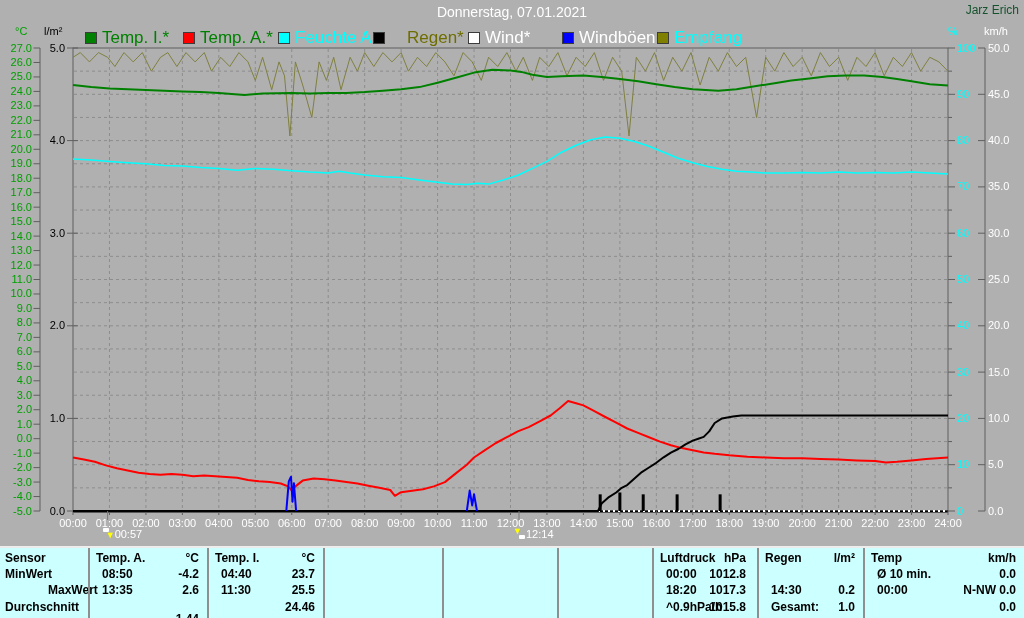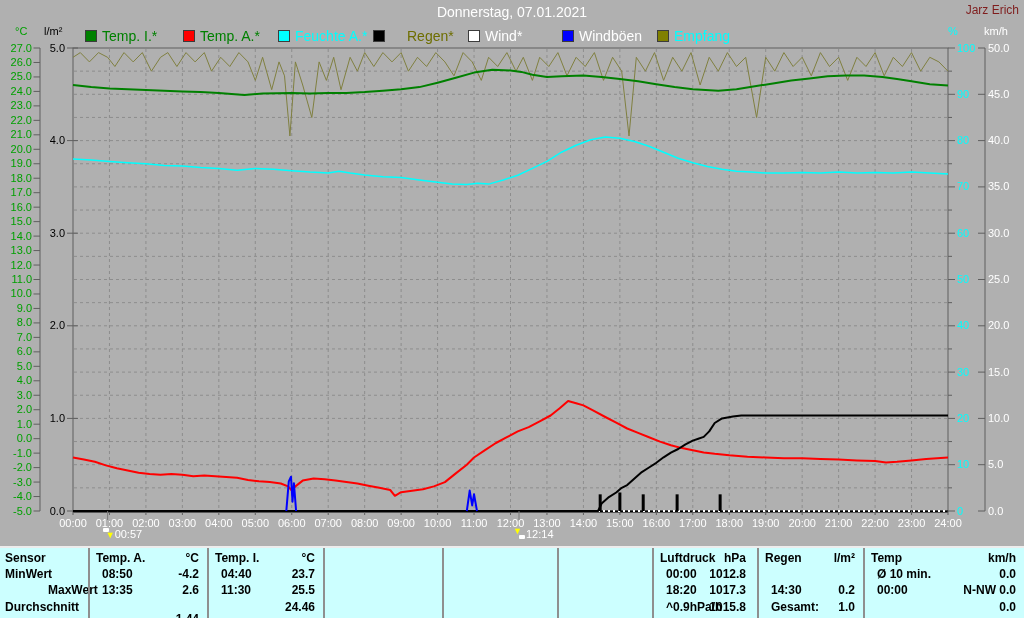--- a/index.html
+++ b/index.html
@@ -1,26 +1,26 @@
 <!DOCTYPE html>
 <html><head>
 <meta charset="utf-8">
 <style>
   html,body{margin:0;padding:0;background:#b0b0b0;}
   .screen{position:relative;width:1024px;height:618px;background:#b0b0b0;
           font-family:"Liberation Sans",sans-serif;overflow:hidden;}
   .title{position:absolute;top:4px;left:0;width:100%;text-align:center;
          color:#ffffff;font-size:14px;}
-  .user{position:absolute;top:3px;right:5px;color:#7f1d1d;font-size:12px;}
+  .user{position:absolute;top:3px;right:5px;color:#14532d;font-size:12px;}
   .unit{position:absolute;font-size:11px;}
   .u-c{left:15px;top:25px;color:#00a000;}
   .u-l{left:44px;top:25px;color:#000000;}
   .u-p{left:948px;top:25px;color:#00ffff;}
   .u-k{left:984px;top:25px;color:#ffffff;}
-  .leg{position:absolute;top:28px;display:flex;align-items:center;font-size:14px;}
+  .leg{position:absolute;top:28px;display:flex;align-items:center;font-size:17px;}
   .sw{width:10px;height:10px;border:1px solid #3c3c3c;margin-right:5px;flex:none;}
   #chart{position:absolute;left:0;top:0;width:1024px;height:548px;}
   #chart text{font-family:"Liberation Sans",sans-serif;font-size:11px;}
   .marker{position:absolute;top:527px;display:flex;align-items:flex-start;
           color:#ffffff;font-size:11px;line-height:14px;}
   .mk-ic{position:relative;width:13px;height:14px;flex:none;}
   .mk-w{position:absolute;width:6px;height:4px;background:#ffffff;border-radius:1px;}
   .mk-y{position:absolute;color:#ffff00;font-size:9px;line-height:9px;}
   .rise .mk-w{left:1px;top:1px;}  .rise .mk-y{left:4px;top:4px;}
   .set  .mk-y{left:0;top:0;}      .set  .mk-w{left:6px;top:8px;}

